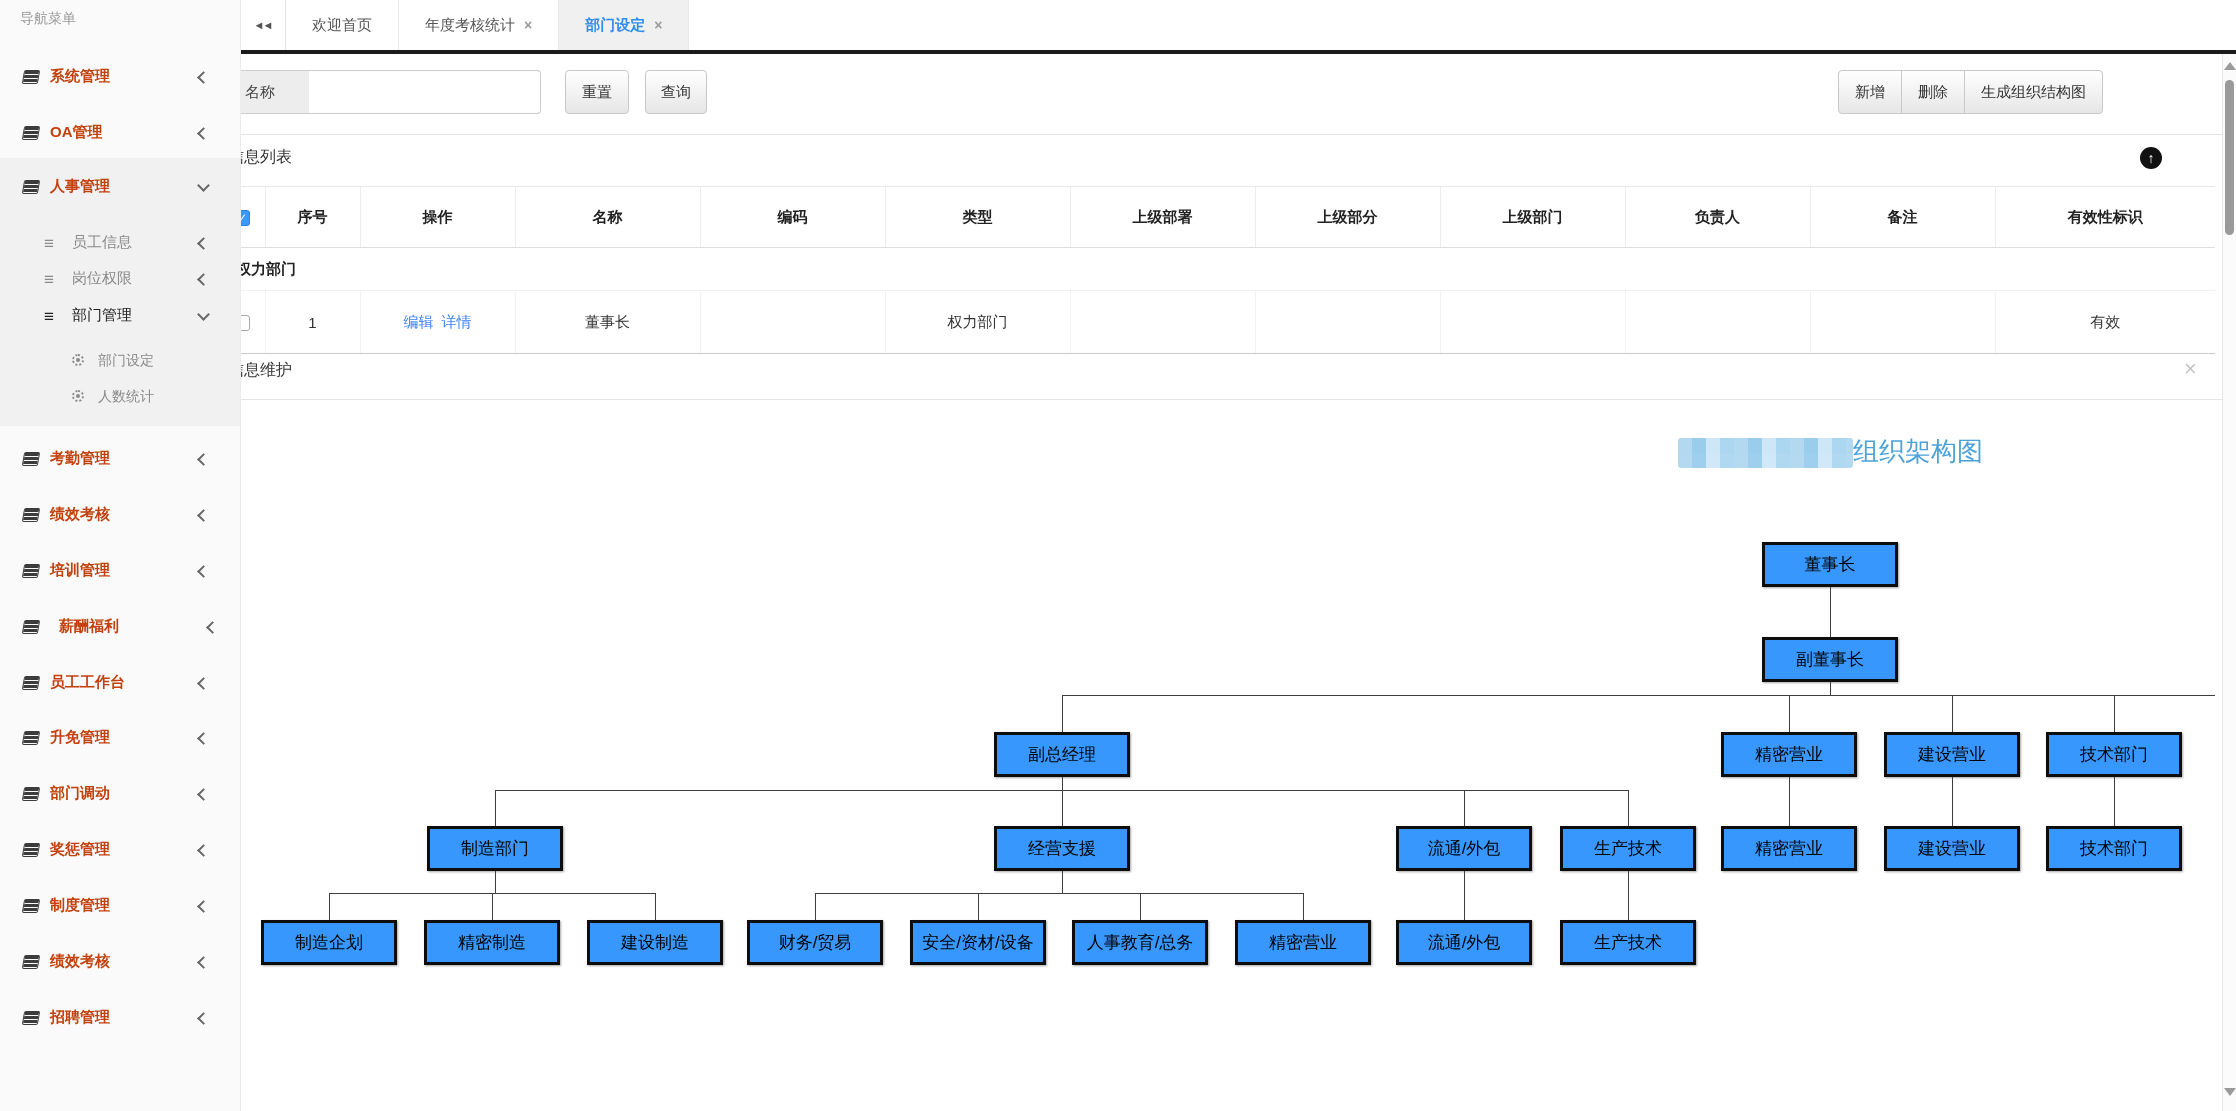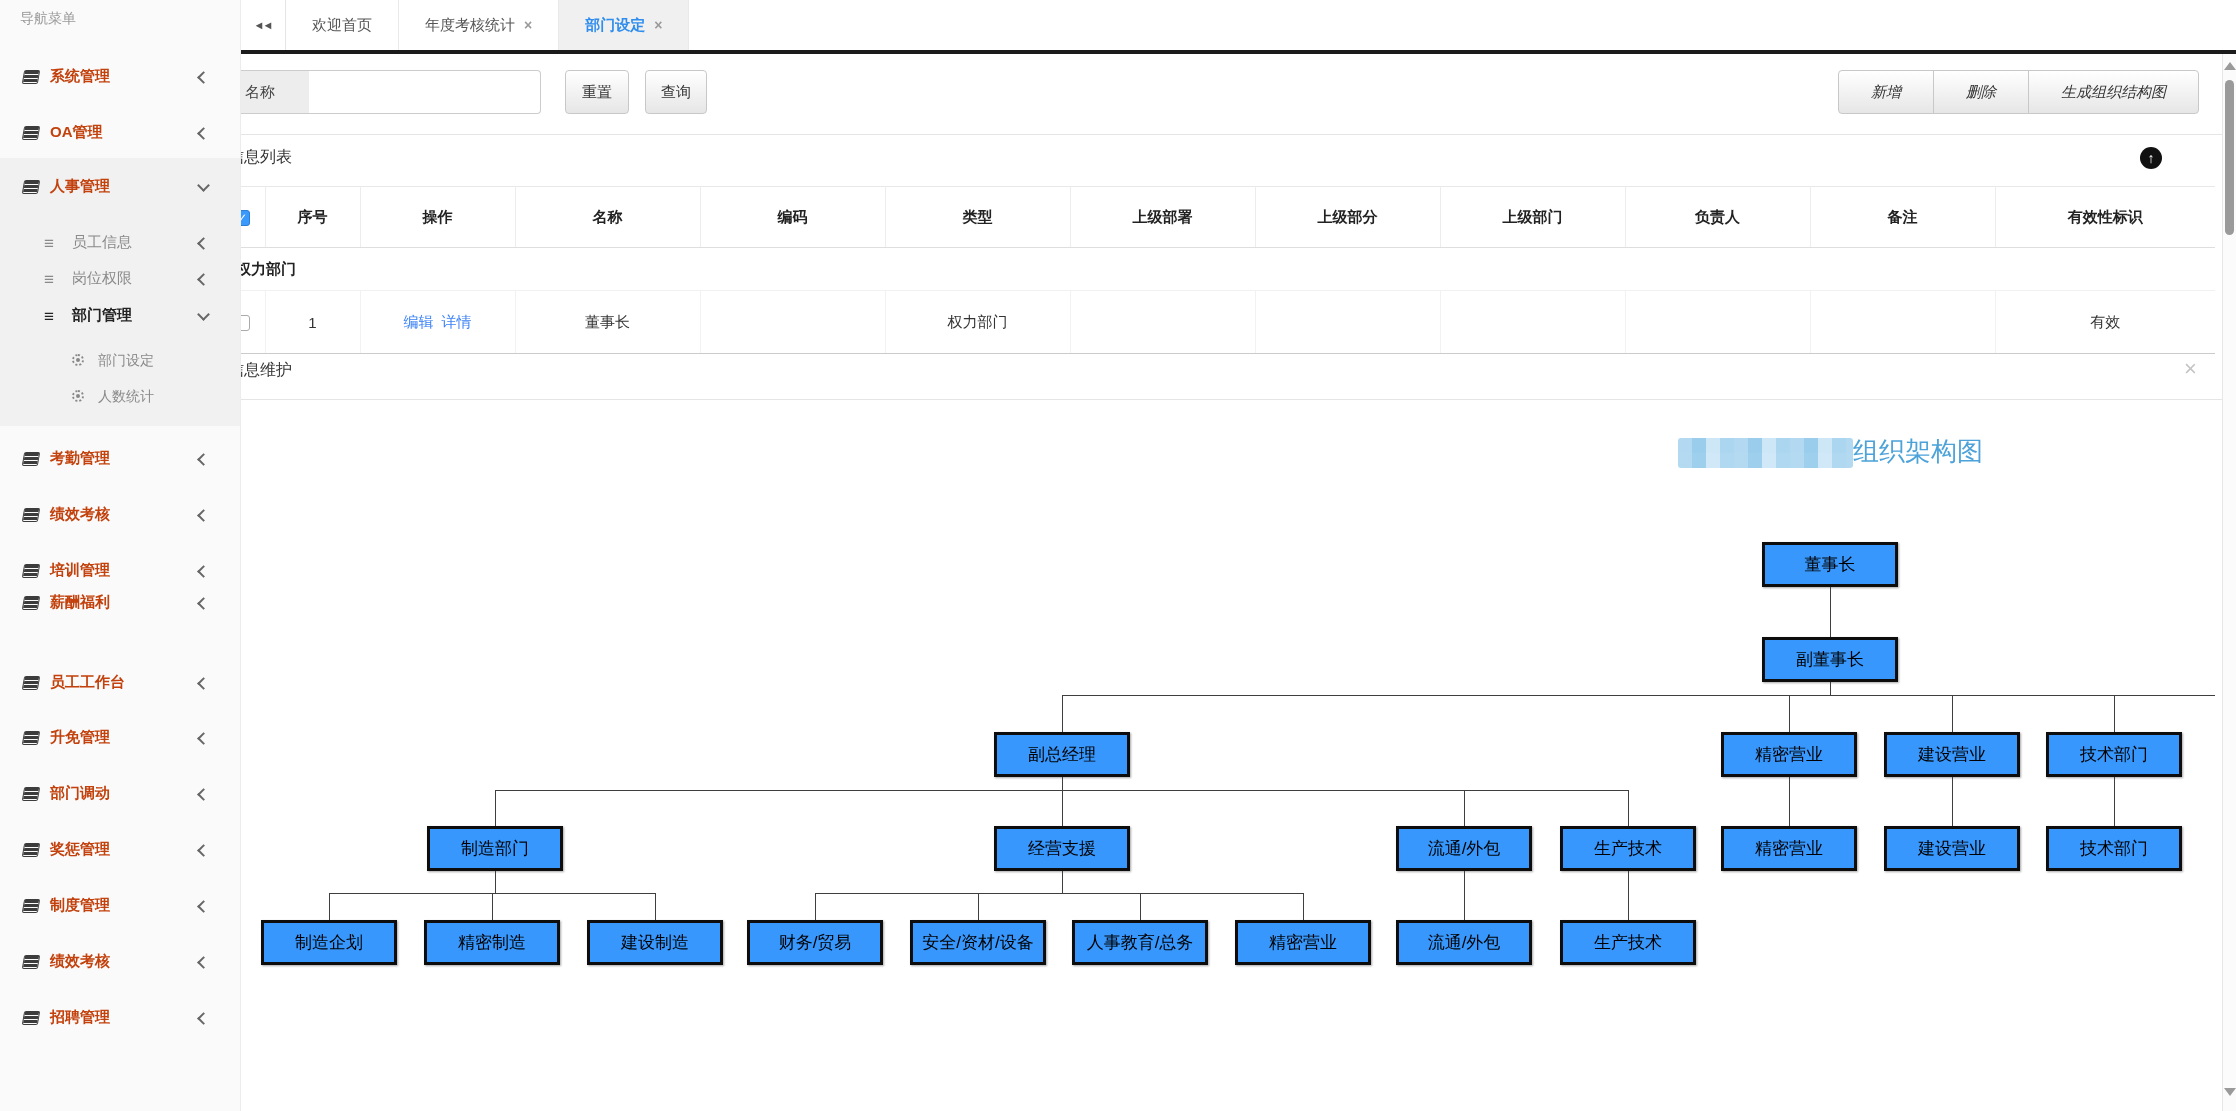--- a/index.html
+++ b/index.html
@@ -8,21 +8,21 @@
   .abs{position:absolute;}
 
   
   #sidebar{left:0;top:0;width:240px;height:1111px;background:#fafafa;border-right:1px solid #ececec;z-index:20;}
   #sidebar .nav-title{position:absolute;left:20px;top:10px;font-size:14px;color:#999;}
   .side-hl{position:absolute;left:0;top:158px;width:240px;height:268px;background:#f1f1f1;}
   .side-item{position:absolute;left:0;width:240px;height:30px;line-height:30px;cursor:pointer;}
   .side-item .lbl{font-size:15px;}
   .lv1 .lbl{margin-left:50px;font-weight:bold;color:#c2410c;}
   .lv2 .lbl{margin-left:72px;color:#8a8a8a;}
-  .lv2.cur .lbl{color:#222;font-weight:bold;}
+  .lv2.cur .lbl{color:#222;font-weight:normal;}
   .lv3 .lbl{margin-left:98px;color:#8a8a8a;font-size:14px;}
   .icon-book{position:absolute;left:23px;top:9px;width:14px;height:12px;border-radius:2px;
              background:repeating-linear-gradient(180deg,#3c3c3c 0 3px,#fafafa 3px 4px);
              border:1px solid #3c3c3c;transform:skewX(-10deg);}
   .icon-list{position:absolute;left:44px;top:2px;font-size:17px;color:#8a8a8a;font-weight:bold;}
   .cur .icon-list{color:#222;}
   .icon-gear{position:absolute;left:72px;top:9px;width:12px;height:12px;border:2px dotted #888;
              border-radius:50%;box-sizing:border-box;}
   .icon-gear i{position:absolute;left:2px;top:2px;width:4px;height:4px;background:#888;border-radius:50%;}
   .chev{position:absolute;right:32px;top:12px;width:7px;height:7px;
@@ -49,21 +49,21 @@
   .addon{left:210px;top:70px;width:100px;height:44px;box-sizing:border-box;background:#ededed;
          border:1px solid #ccc;border-radius:4px 0 0 4px;line-height:42px;text-align:center;font-size:15px;color:#444;}
   #search-input{left:309px;top:70px;width:232px;height:44px;box-sizing:border-box;border:1px solid #ccc;
                 border-left:none;border-radius:0 4px 4px 0;padding:0 10px;font-size:15px;outline:none;}
   .btn{box-sizing:border-box;height:44px;border:1px solid #c8c8c8;border-radius:4px;
        background:linear-gradient(#ffffff,#e6e6e6);font-size:15px;color:#333;cursor:pointer;
        font-family:inherit;}
   #btn-reset{left:565px;top:70px;width:64px;}
   #btn-query{left:645px;top:70px;width:62px;}
   #action-group{left:1838px;top:70px;height:44px;display:flex;}
-  #action-group .btn{border-radius:0;margin-left:-1px;padding:0 32px;font-style:italic;}
+  #action-group .btn{border-radius:0;margin-left:-1px;padding:0 16px;}
   #action-group .btn:first-child{border-radius:4px 0 0 4px;margin-left:0;}
   #action-group .btn:last-child{border-radius:0 4px 4px 0;}
 
   .h-divider{height:1px;background:#e5e5e5;}
   .panel-title{font-size:16px;color:#333;}
   #up-circle{left:2140px;top:147px;width:22px;height:22px;background:#111;border-radius:50%;
              color:#fff;text-align:center;line-height:22px;font-size:14px;cursor:pointer;}
   #panel2-close{left:2184px;top:356px;font-size:22px;color:#c4c4c4;cursor:pointer;}
 
   
@@ -283,21 +283,21 @@
       <div class="side-item lv2 cur" style="top: 300px;"><span class="icon-list">≡</span><span class="lbl">部门管理</span><span class="chev down"></span></div>
       <div class="side-item lv3" style="top: 345px;"><span class="icon-gear">
           <i></i>
         </span><span class="lbl">部门设定</span></div>
       <div class="side-item lv3" style="top: 381px;"><span class="icon-gear">
           <i></i>
         </span><span class="lbl">人数统计</span></div>
       <div class="side-item lv1" style="top: 443px;"><span class="icon-book"></span><span class="lbl">考勤管理</span><span class="chev left"></span></div>
       <div class="side-item lv1" style="top: 499px;"><span class="icon-book"></span><span class="lbl">绩效考核</span><span class="chev left"></span></div>
       <div class="side-item lv1" style="top: 555px;"><span class="icon-book"></span><span class="lbl">培训管理</span><span class="chev left"></span></div>
-      <div class="side-item lv1" style="top: 587px;"><span class="icon-book"></span><span class="lbl">薪酬福利</span><span class="chev left"></span></div>
+      <div class="side-item lv1" style="top: 611px; padding-left: 9px;"><span class="icon-book"></span><span class="lbl">薪酬福利</span><span class="chev left"></span></div>
       <div class="side-item lv1" style="top: 667px;"><span class="icon-book"></span><span class="lbl">员工工作台</span><span class="chev left"></span></div>
       <div class="side-item lv1" style="top: 722px;"><span class="icon-book"></span><span class="lbl">升免管理</span><span class="chev left"></span></div>
       <div class="side-item lv1" style="top: 778px;"><span class="icon-book"></span><span class="lbl">部门调动</span><span class="chev left"></span></div>
       <div class="side-item lv1" style="top: 834px;"><span class="icon-book"></span><span class="lbl">奖惩管理</span><span class="chev left"></span></div>
       <div class="side-item lv1" style="top: 890px;"><span class="icon-book"></span><span class="lbl">制度管理</span><span class="chev left"></span></div>
       <div class="side-item lv1" style="top: 946px;"><span class="icon-book"></span><span class="lbl">绩效考核</span><span class="chev left"></span></div>
       <div class="side-item lv1" style="top: 1002px; font-family: Liberation Serif, serif;"><span class="icon-book"></span><span class="lbl">招聘管理</span><span class="chev left"></span></div>
     </div>
 </div>
 

